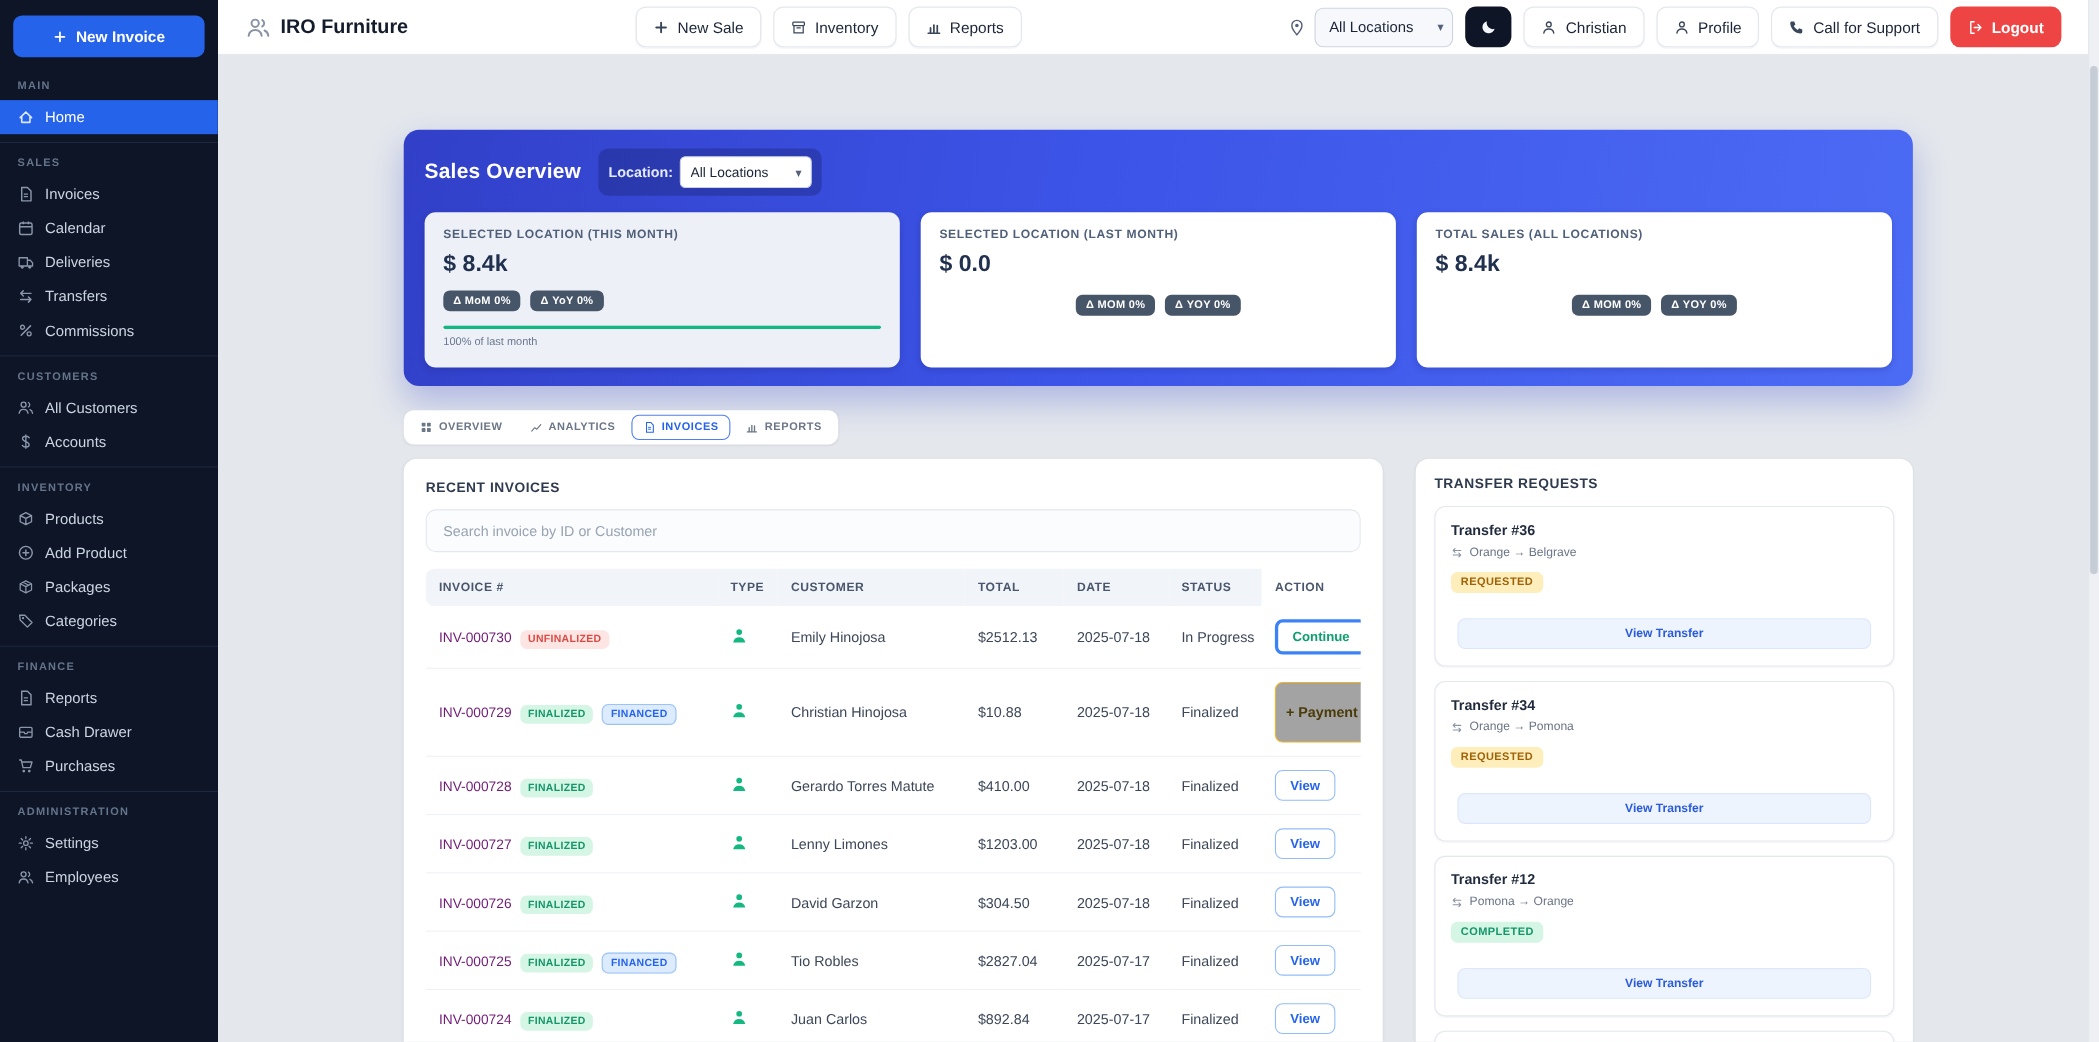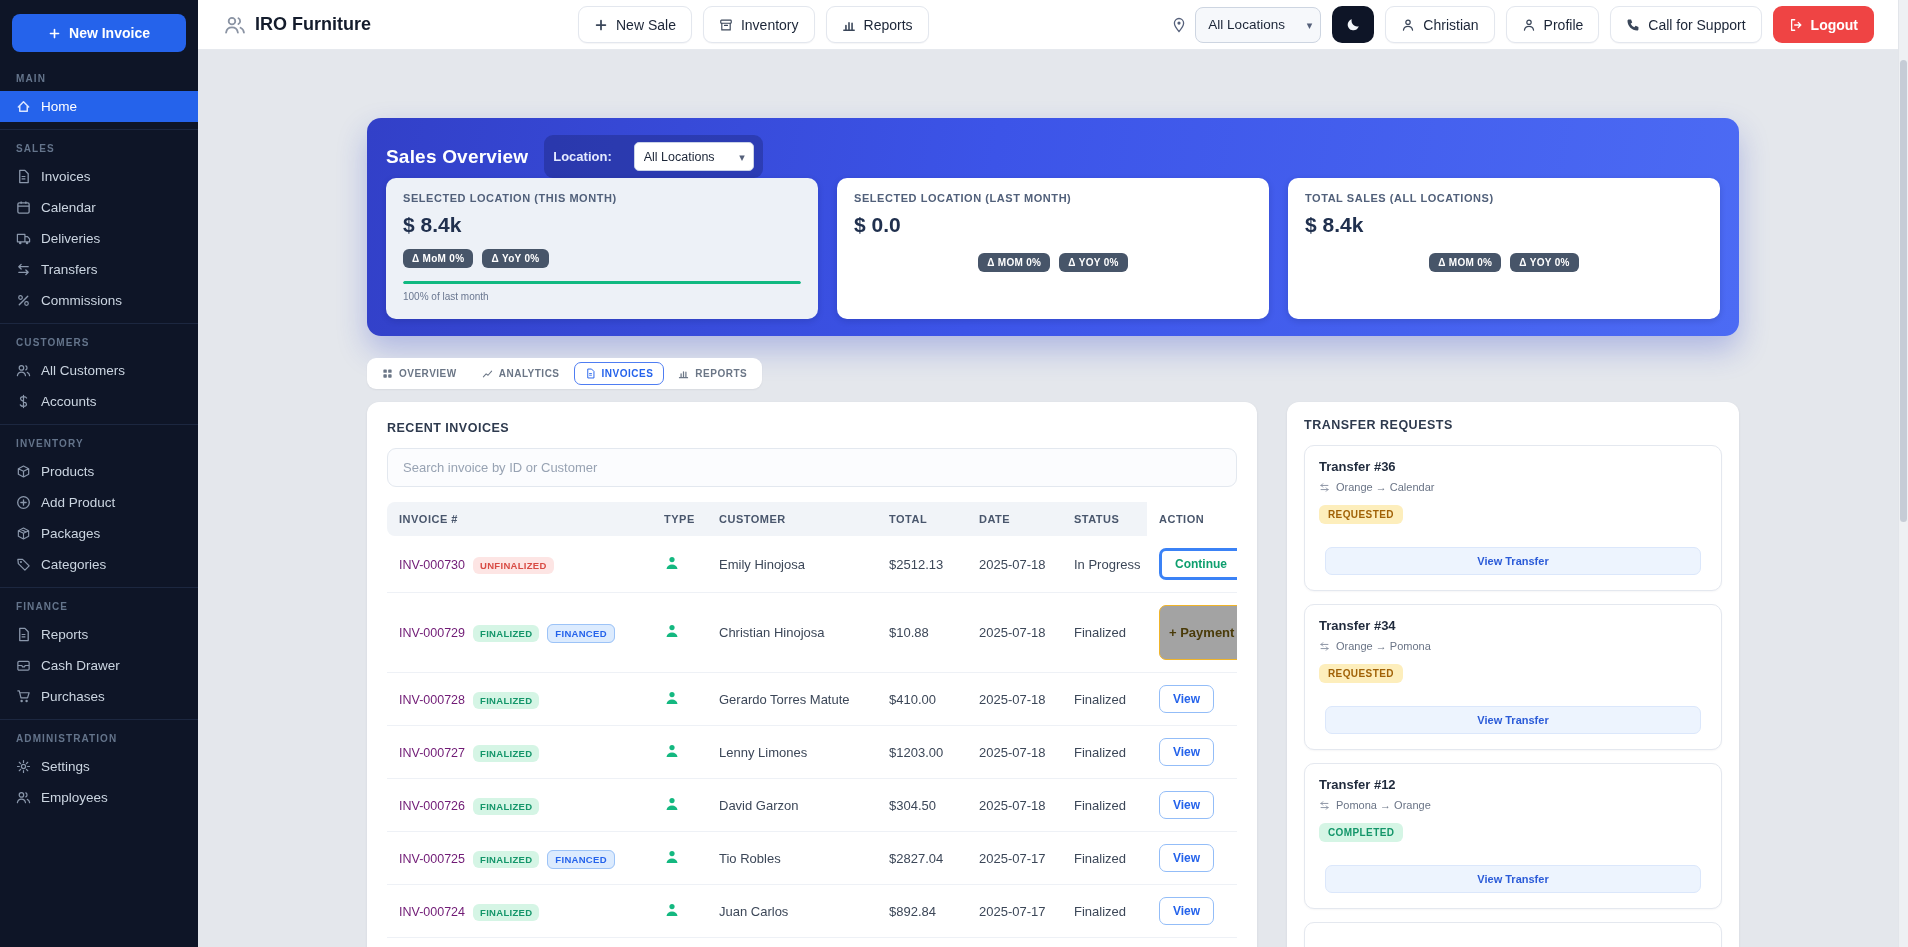--- a/index.html
+++ b/index.html
@@ -39,24 +39,24 @@
   .logout-btn .icon { font-size:14px; }
 
   
   .main { position:absolute; left:198px; top:50px; right:0; bottom:0; overflow:hidden; }
   .container { width:1372px; margin:0 auto; padding-top:68px; }
 
   
   .sales-panel { border-radius:14px; padding:17px 19px; background:linear-gradient(100deg,#3240c8 0%,#3c54e8 45%,#4c6bf4 100%); box-shadow:0 14px 30px rgba(40,60,200,0.28); }
   .panel-head { display:flex; align-items:center; gap:16px; }
   .panel-head h2 { font-size:19px; font-weight:700; color:#fff; letter-spacing:0.2px; }
-  .loc-pill { display:flex; align-items:center; gap:22px; background:rgba(13,22,80,0.28); border-radius:9px; padding:7px 9px; }
+  .loc-pill { display:flex; align-items:center; gap:6px; background:rgba(13,22,80,0.28); border-radius:9px; padding:7px 9px; }
   .loc-label { font-size:13px; font-weight:600; color:#e3e9ff; }
   .loc-pill .select-wrap select { height:29px; min-width:120px; background:#fff; border:1px solid #c9d2e6; padding:0 24px 0 9px; font-size:12.5px; border-radius:5px; }
-  .stat-cards { display:grid; grid-template-columns:1fr 1fr 1fr; gap:19px; }
+  .stat-cards { display:grid; grid-template-columns:1fr 1fr 1fr; gap:19px; margin-top:15px; }
   .stat-card { background:#fff; border-radius:10px; padding:14px 17px; min-height:141px; box-shadow:0 2px 6px rgba(10,20,80,0.18); }
   .stat-card.primary { background:#edf1f7; }
   .stat-title { font-size:11px; font-weight:700; color:#51607a; letter-spacing:0.55px; }
   .stat-value { font-size:21px; font-weight:800; color:#20304e; margin-top:9px; }
   .stat-badges { display:flex; gap:9px; margin-top:12px; }
   .stat-badges.centered { justify-content:center; margin-top:16px; }
   .delta-badge { background:#475569; color:#fff; font-size:10px; font-weight:700; padding:4px 9px; border-radius:6px; letter-spacing:0.3px; white-space:nowrap; }
   .progress-track { margin-top:13px; height:3px; border-radius:2px; background:#dde3ec; overflow:hidden; }
   .progress-fill { height:100%; background:#10b981; border-radius:2px; }
   .progress-note { font-size:10px; color:#6a7790; margin-top:7px; }
@@ -605,21 +605,21 @@
 
       <aside class="transfers-panel">
         <h3 class="panel-title">TRANSFER REQUESTS</h3>
         <div>
             <div class="transfer-card"><div class="t-name">Transfer #36</div><div class="t-route">
                 <span class="icon r-ic">
                   <svg viewBox="0 0 16 16">
                     <path d="M13 5H3m0 0 2.5-2.5M3 5l2.5 2.5M3 11h10m0 0-2.5-2.5M13 11l-2.5 2.5" stroke="currentColor" stroke-width="1.4" fill="none" stroke-linecap="round" stroke-linejoin="round"></path>
                   </svg>
                 </span>
-                <span>Orange → Calendar</span>
+                <span>Orange → Belgrave</span>
               </div><span class="t-status s-requested">REQUESTED</span><button class="view-transfer-btn">View Transfer</button></div>
             <div class="transfer-card"><div class="t-name">Transfer #34</div><div class="t-route">
                 <span class="icon r-ic">
                   <svg viewBox="0 0 16 16">
                     <path d="M13 5H3m0 0 2.5-2.5M3 5l2.5 2.5M3 11h10m0 0-2.5-2.5M13 11l-2.5 2.5" stroke="currentColor" stroke-width="1.4" fill="none" stroke-linecap="round" stroke-linejoin="round"></path>
                   </svg>
                 </span>
                 <span>Orange → Pomona</span>
               </div><span class="t-status s-requested">REQUESTED</span><button class="view-transfer-btn">View Transfer</button></div>
             <div class="transfer-card"><div class="t-name">Transfer #12</div><div class="t-route">

